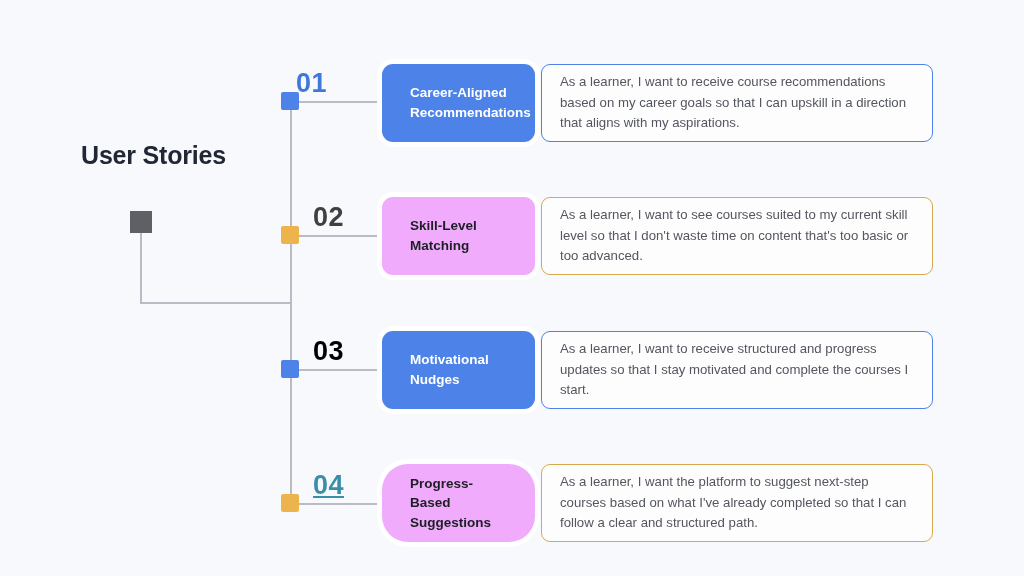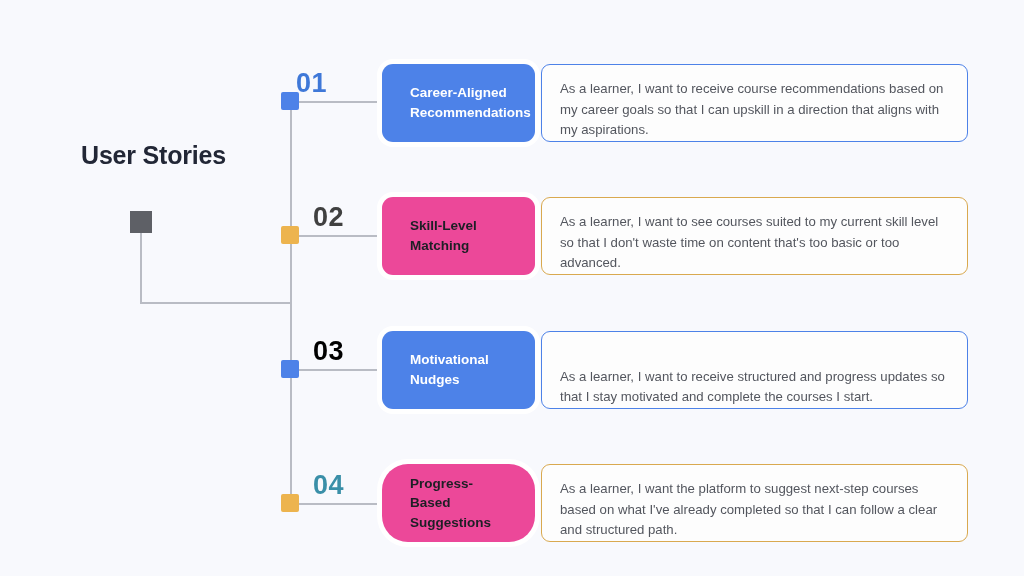--- a/index.html
+++ b/index.html
@@ -92,43 +92,43 @@
   }
   .label-card .label-text {
     font-size: 13.5px;
     font-weight: bold;
     line-height: 1.45;
   }
 
   .desc-card {
     position: absolute;
     left: 541px;
-    width: 427px;
+    width: 392px;
     height: 78px;
     border-radius: 9px;
     box-sizing: border-box;
     background: #fdfdfd;
     border: 1.6px solid #cfd5de;
     padding: 0 18px;
     display: flex;
-    align-items: flex-end;
+    align-items: center;
   }
   .desc-card .desc-text {
     font-size: 13.2px;
     color: #53565e;
     line-height: 1.57;
   }
 
   
   .theme-blue .label-card { background: #4d82e8; }
   .theme-blue .label-card .label-text { color: #ffffff; }
   .theme-blue .desc-card { border-color: #4d82e8; }
   .theme-blue .node { background: #4d82e8; }
 
-  .theme-amber .label-card { background: #ec4899; }
+  .theme-amber .label-card { background: #f0abfc; }
   .theme-amber .label-card .label-text { color: #1d1f25; }
   .theme-amber .desc-card { border-color: #d9a94f; }
   .theme-amber .node { background: #edb44e; }
 </style>
 </head>
 <body>
 
 <div id="stage">
 
   <div id="title-block">
@@ -175,21 +175,21 @@
     <div class="label-card" style="top:331px;">
       <span class="label-text">Motivational Nudges</span>
     </div>
     <div class="desc-card" style="top:331px;">
       <span class="desc-text">As a learner, I want to receive structured and progress updates so that I stay motivated and complete the courses I start.</span>
     </div>
   </div>
 
   <div class="row theme-amber" style="top:0;">
     <div class="node" style="left:281px; top:494px;"></div>
-    <div class="num" style="left:313px; top:472px; color:#3a8fa8;">04</div>
+    <div class="num" style="left:313px; top:472px; color:#3a8fa8;text-decoration:underline;">04</div>
     <div class="label-card" style="top:464px;border-radius:26px;">
       <span class="label-text">Progress-Based Suggestions</span>
     </div>
     <div class="desc-card" style="top:464px;">
       <span class="desc-text">As a learner, I want the platform to suggest next-step courses based on what I've already completed so that I can follow a clear and structured path.</span>
     </div>
   </div>
 
 </div>
 

